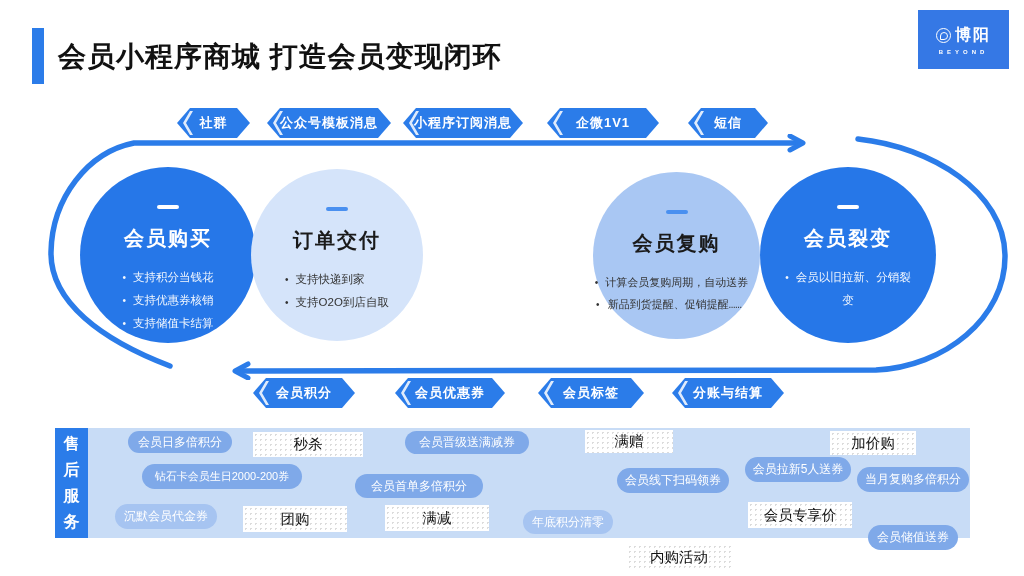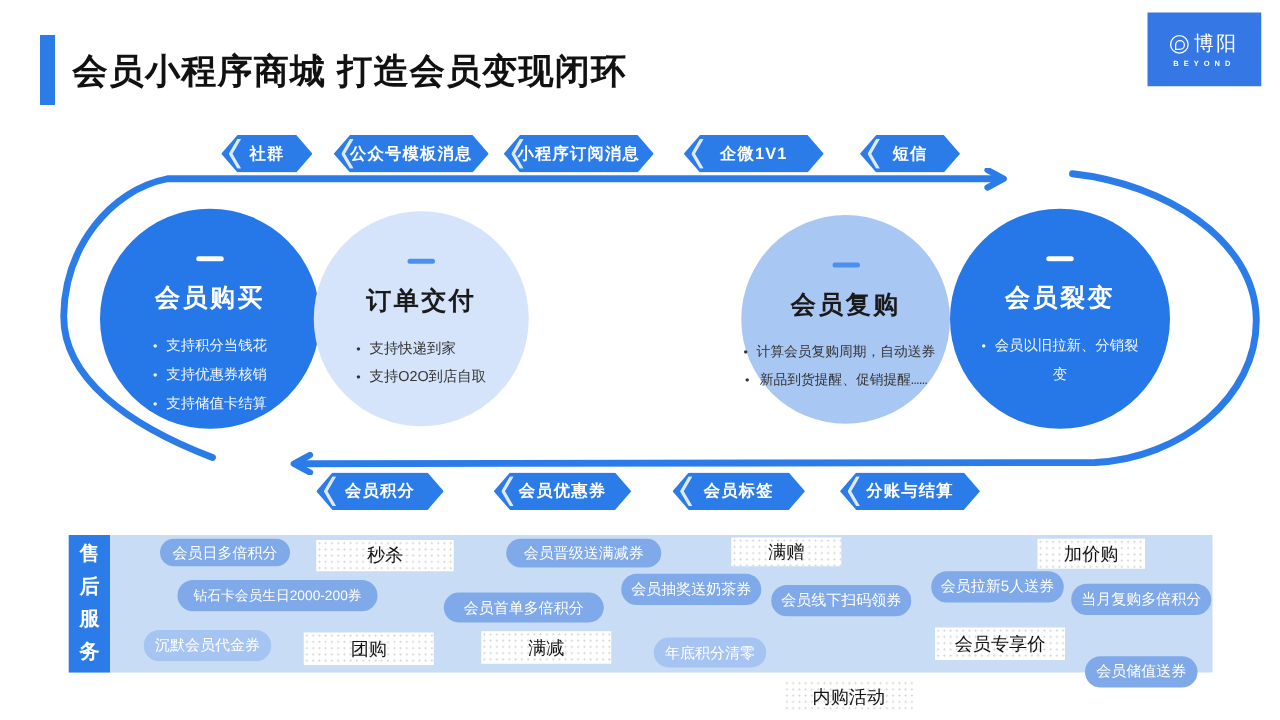--- a/index.html
+++ b/index.html
@@ -12,21 +12,21 @@
 
   
   .accent-bar { position:absolute; left:32px; top:28px; width:12px; height:56px; background:var(--primary); }
   .page-title { position:absolute; left:58px; top:38px; font-size:28px; font-weight:800; color:#111; letter-spacing:1px; white-space:nowrap; }
 
   .logo { position:absolute; left:918px; top:10px; width:91px; height:59px; background:#3578E5; color:#fff;
           display:flex; flex-direction:column; align-items:center; justify-content:center; }
   .logo-row { display:flex; align-items:center; gap:4px; }
   .logo-icon { width:15px; height:15px; border:1.5px solid #fff; border-radius:50%; position:relative; }
   .logo-icon::after { content:""; position:absolute; left:3px; top:3px; width:6px; height:6px; border:1.2px solid #fff; border-radius:50% 50% 50% 0; }
-  .logo-name { font-size:16px; font-weight:400; letter-spacing:2px; }
+  .logo-name { font-size:16px; font-weight:700; letter-spacing:2px; }
   .logo-sub { font-size:6px; letter-spacing:4px; margin-top:3px; font-weight:700; }
 
   
   .banner { position:absolute; height:30px; background:var(--primary); color:#fff; font-size:13px; font-weight:700;
             display:flex; align-items:center; justify-content:center; z-index:5; letter-spacing:1px;
             clip-path:polygon(13px 0, calc(100% - 13px) 0, 100% 50%, calc(100% - 13px) 100%, 13px 100%, 0 50%); }
   .banner .notch { position:absolute; left:6px; top:3px; width:10px; height:24px; background:rgba(255,255,255,.85);
             clip-path:polygon(100% 0, 70% 0, 0 50%, 70% 100%, 100% 100%, 30% 50%); }
 
   
@@ -167,21 +167,20 @@
   </div>
 
   <div class="tag pill" style="left:128px; top:431px; width:104px; height:22px;">会员日多倍积分</div>
   <div class="tag dotted" style="left:253px; top:432px; width:110px; height:25px;">秒杀</div>
   <div class="tag pill" style="left:405px; top:431px; width:124px; height:23px;">会员晋级送满减券</div>
   <div class="tag dotted" style="left:585px; top:430px; width:88px; height:23px;">满赠</div>
   <div class="tag dotted" style="left:830px; top:431px; width:86px; height:24px;">加价购</div>
 
   <div class="tag pill small-font" style="left:142px; top:464px; width:160px; height:25px;">钻石卡会员生日2000-200券</div>
   <div class="tag pill" style="left:355px; top:474px; width:128px; height:24px;text-align:right;">会员首单多倍积分</div>
-  <div class="tag pill" style="left:497px; top:459px; width:112px; height:25px;">会员抽奖送奶茶券</div>
   <div class="tag pill" style="left:617px; top:468px; width:112px; height:25px;">会员线下扫码领券</div>
   <div class="tag pill" style="left:745px; top:457px; width:106px; height:25px;">会员拉新5人送券</div>
   <div class="tag pill" style="left:857px; top:467px; width:112px; height:25px;">当月复购多倍积分</div>
 
   <div class="tag pill-light" style="left:115px; top:504px; width:102px; height:25px;">沉默会员代金券</div>
   <div class="tag dotted" style="left:243px; top:506px; width:104px; height:26px;">团购</div>
   <div class="tag dotted" style="left:385px; top:505px; width:104px; height:26px;">满减</div>
   <div class="tag pill-light" style="left:523px; top:510px; width:90px; height:24px;">年底积分清零</div>
   <div class="tag dotted" style="left:627px; top:504px; width:104px; height:26px;margin-top:40px;">内购活动</div>
   <div class="tag dotted" style="left:748px; top:502px; width:104px; height:26px;">会员专享价</div>

